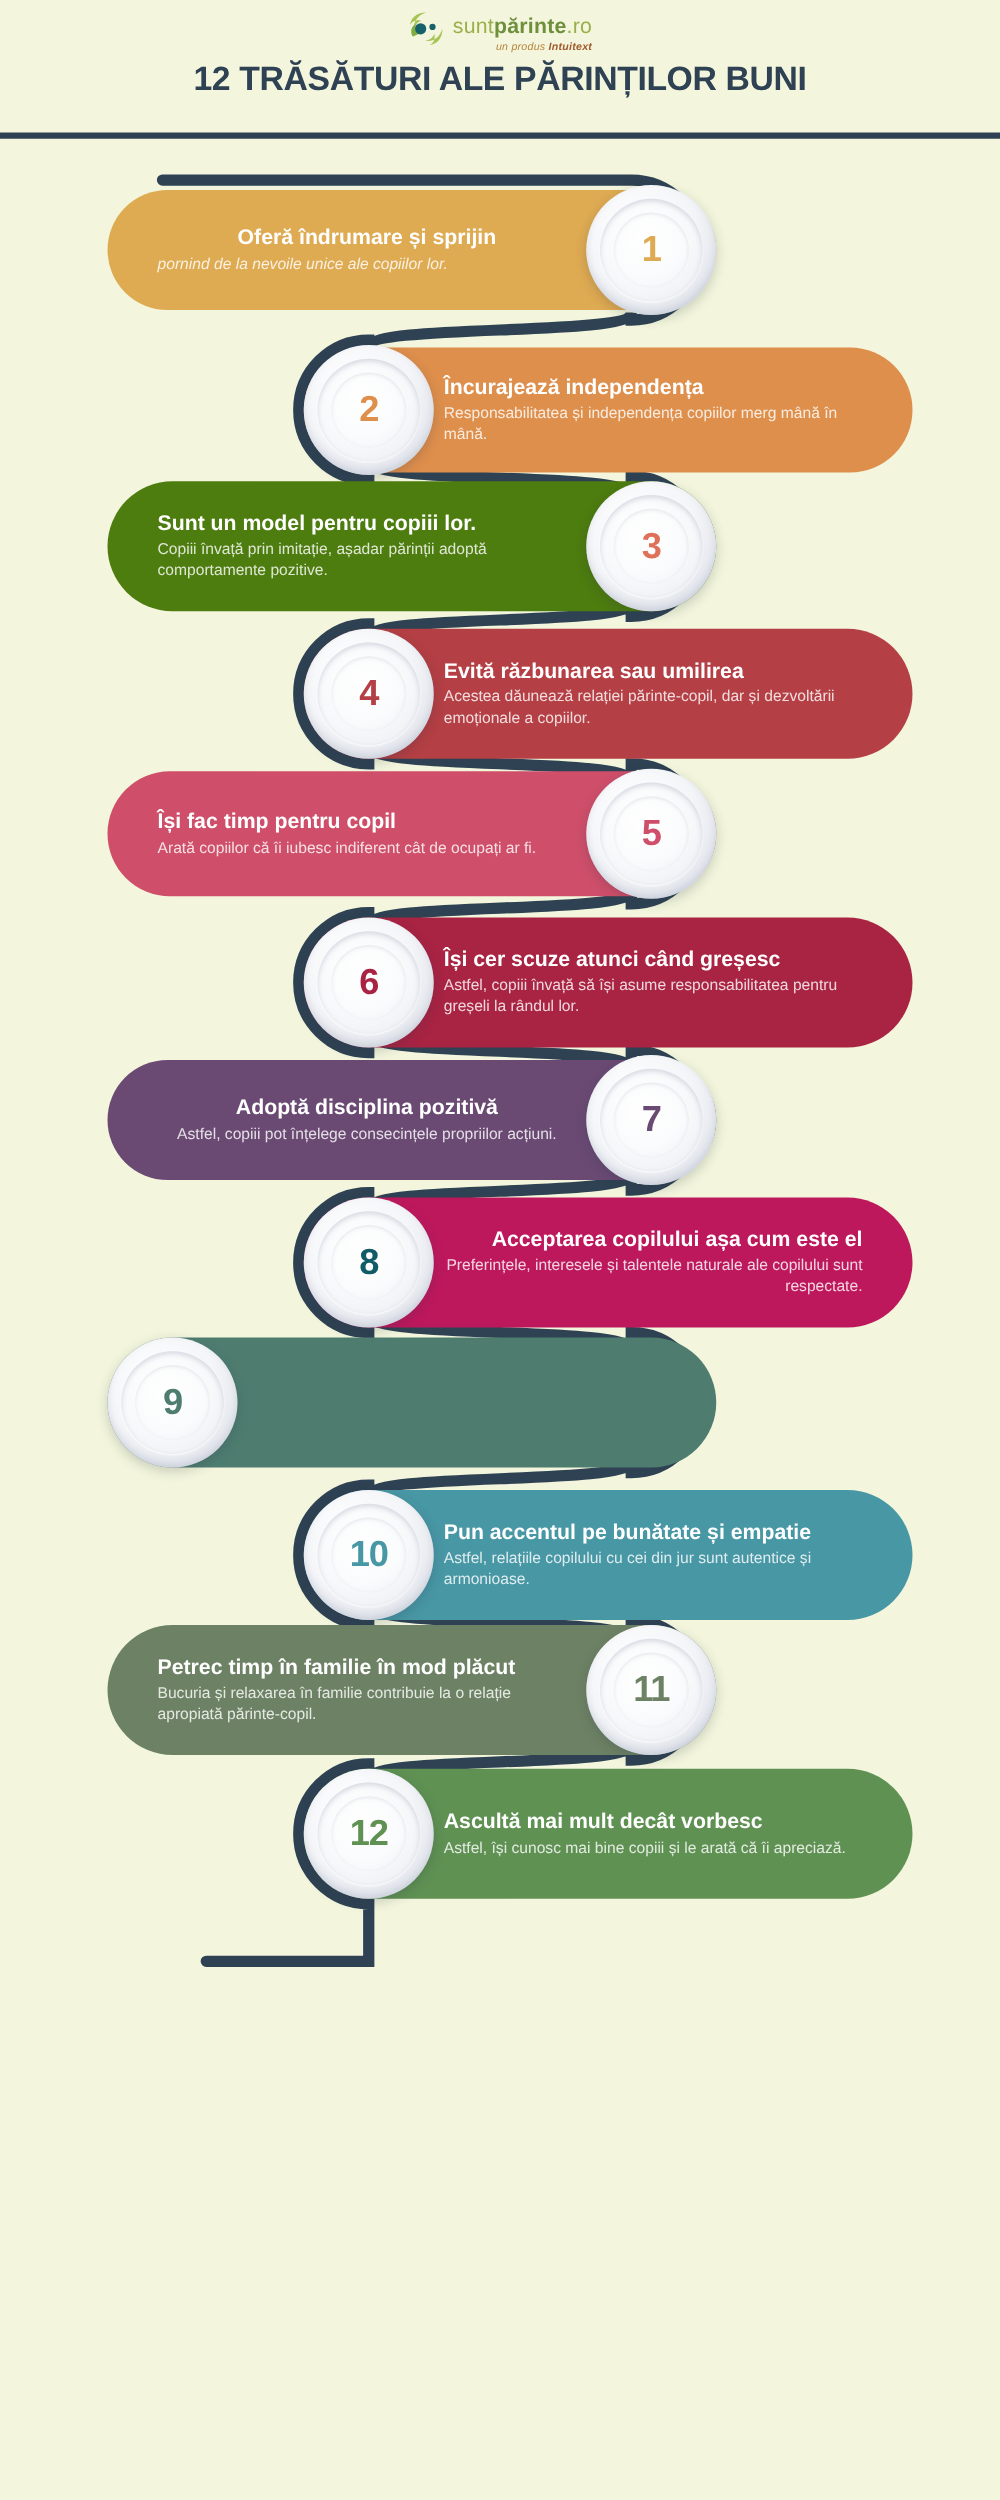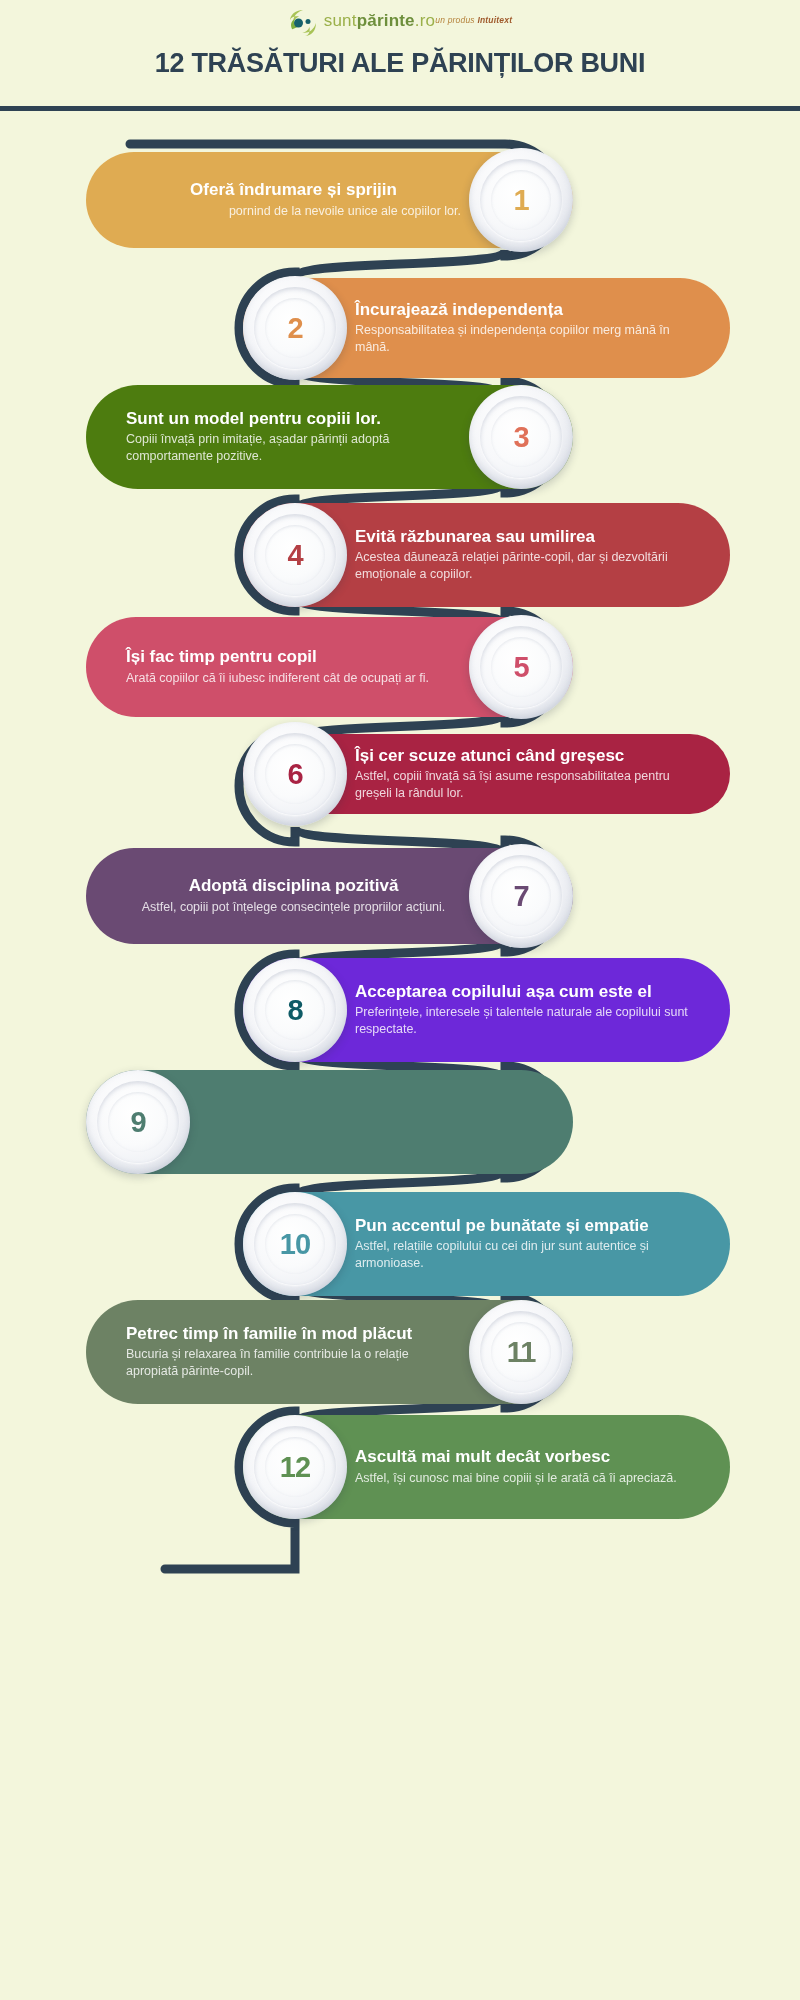--- a/index.html
+++ b/index.html
@@ -18,21 +18,21 @@
 
   .logo {
     position: absolute;
     top: 8px; left: 0; right: 0;
     display: flex;
     justify-content: center;
     align-items: flex-start;
     gap: 6px;
   }
   .logo-mark { width: 30px; height: 30px; flex: 0 0 auto; }
-  .logo-text { display: flex; flex-direction: row; line-height: 1; padding-top: 4px; }
+  .logo-text { display: flex; flex-direction: column; line-height: 1; padding-top: 4px; }
   .logo-word { font-size: 17px; letter-spacing: .2px; }
   .logo-word .s1 { color: #9bb04a; }
   .logo-word .s2 { color: #6e8f3c; font-weight: 600; }
   .logo-word .s3 { color: #9bb04a; }
   .logo-tag {
     font-family: Liberation Sans, sans-serif;
     font-style: italic;
     font-size: 8.5px;
     color: #b5833c;
     text-align: right;
@@ -93,21 +93,21 @@
     color: #ffffff;
     line-height: 1.22;
     margin-bottom: 2px;
   }
   .card.c1 .card-title { text-align: center; }
   .card-body {
     font-size: 12.5px;
     line-height: 1.36;
     color: rgba(255,255,255,.82);
   }
-  .card.c1 .card-body { text-align: right; }
+  .card.c1 .card-body { text-align: left; font-style: italic; }
 
   
   .disc {
     flex: 0 0 auto;
     width: 104px; height: 104px;
     border-radius: 50%;
     background: radial-gradient(circle at 38% 32%, #ffffff 0%, #f4f5f8 48%, #e2e5ec 78%, #d4d8e1 100%);
     box-shadow: 0 3px 9px rgba(40,50,70,.22), inset 0 -3px 6px rgba(150,160,180,.30);
     display: flex; align-items: center; justify-content: center;
     position: relative;
@@ -209,39 +209,39 @@
     </div>
     <div class="card left c5" style="top: 617px; height: 100px; background: rgb(207, 79, 106);">
       <div class="card-text">
         <div class="card-title">Își fac timp pentru copil</div>
         <div class="card-body">Arată copiilor că îi iubesc indiferent cât de ocupați ar fi.</div>
       </div>
       <div class="disc">
         <span class="disc-num" style="color: rgb(207, 79, 106);">5</span>
       </div>
     </div>
-    <div class="card right c6" style="top: 734px; height: 80px; background: rgb(169, 35, 67);">
+    <div class="card right c6" style="top: 734px; height: 104px; background: rgb(169, 35, 67);">
       <div class="card-text">
         <div class="card-title">Își cer scuze atunci când greșesc</div>
         <div class="card-body">Astfel, copiii învață să își asume responsabilitatea pentru greșeli la rândul lor.</div>
       </div>
       <div class="disc">
         <span class="disc-num" style="color: rgb(169, 35, 67);">6</span>
       </div>
     </div>
     <div class="card left c7" style="top: 848px; height: 96px; background: rgb(106, 74, 115); text-align: center;">
       <div class="card-text">
         <div class="card-title">Adoptă disciplina pozitivă</div>
         <div class="card-body">Astfel, copiii pot înțelege consecințele propriilor acțiuni.</div>
       </div>
       <div class="disc">
         <span class="disc-num" style="color: rgb(106, 74, 115);">7</span>
       </div>
     </div>
-    <div class="card right c8" style="top: 958px; height: 104px; background: #6d28d9;">
+    <div class="card right c8" style="top: 958px; height: 104px; background: #be185d; text-align: right;">
       <div class="card-text">
         <div class="card-title">Acceptarea copilului așa cum este el</div>
         <div class="card-body">Preferințele, interesele și talentele naturale ale copilului sunt respectate.</div>
       </div>
       <div class="disc">
         <span class="disc-num" style="color: rgb(15, 91, 102);">8</span>
       </div>
     </div>
     <div class="card left c9" style="top: 1070px; height: 104px; background: rgb(78, 125, 112);">
       <div class="disc">

